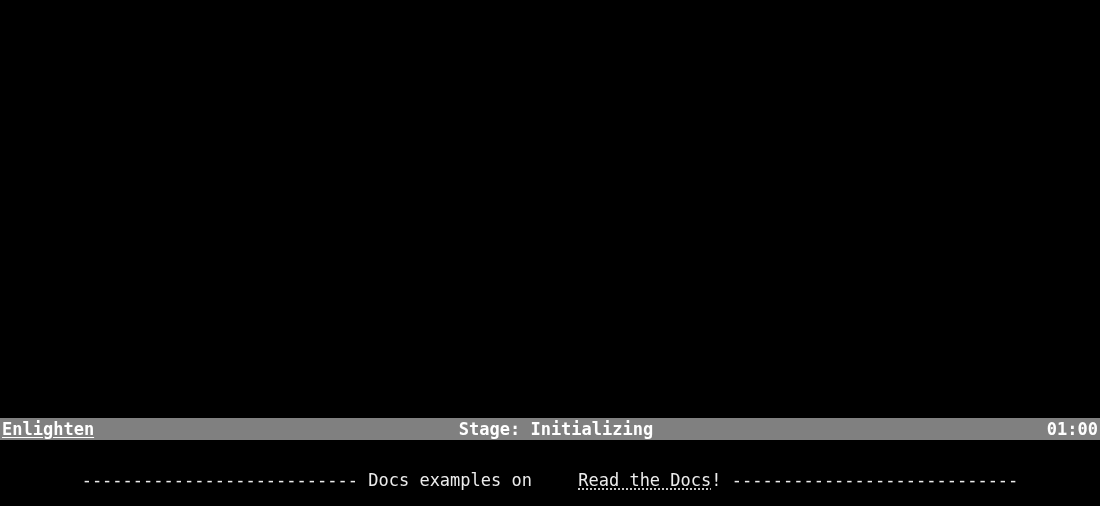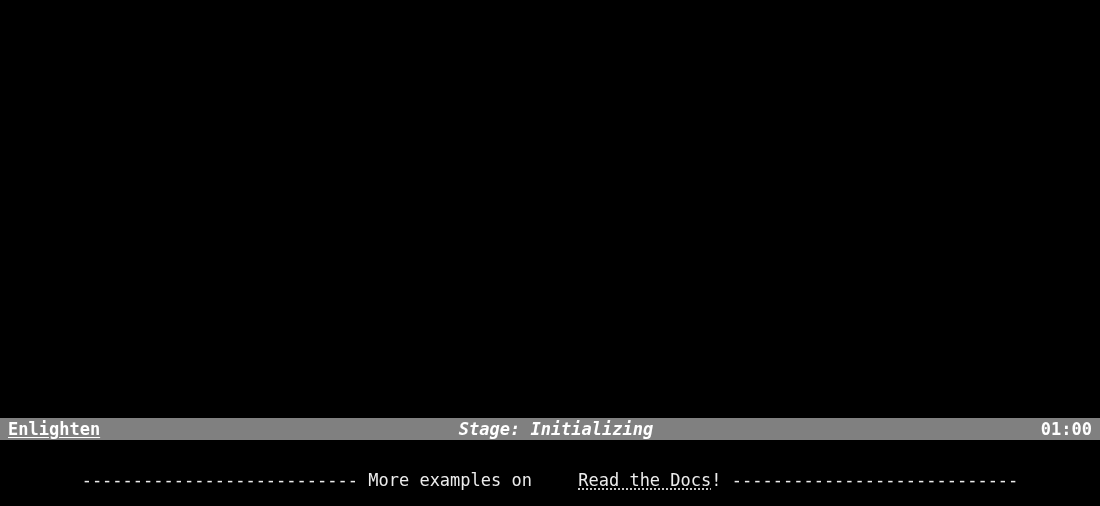--- a/index.html
+++ b/index.html
@@ -28,35 +28,34 @@
     left: 0;
     right: 0;
     top: 418px;
     height: 22px;
     line-height: 22px;
     background: #808080;
     color: #ffffff;
     font-weight: bold;
     display: flex;
     align-items: center;
-    padding: 0 8px;
+    padding: 0 2px;
     box-sizing: border-box;
   }
   .status-left {
     flex: 0 0 auto;
     text-decoration: underline;
     text-underline-offset: 2px;
   }
   .status-center {
     position: absolute;
     left: 12px;
     right: 0;
     text-align: center;
     pointer-events: none;
-    font-style: italic;
   }
   .status-right {
     margin-left: auto;
     flex: 0 0 auto;
   }
   .footer-line {
     position: absolute;
     left: 0;
     right: 0;
     top: 469px;
@@ -80,14 +79,14 @@
 
 <div class="terminal">
   <div class="content"></div>
 
   <div class="status-bar">
     <span class="status-left">Enlighten</span>
     <span class="status-center">Stage: Initializing</span>
     <span class="status-right">01:00</span>
   </div>
 
-  <div class="footer-line"><span>--------------------------- </span><span>More examples on </span><span class="footer-link">Read the Docs</span><span>! </span><span>----------------------------</span></div>
+  <div class="footer-line"><span>--------------------------- </span><span>Docs examples on </span><span class="footer-link">Read the Docs</span><span>! </span><span>----------------------------</span></div>
 </div>
 
 </body></html>

